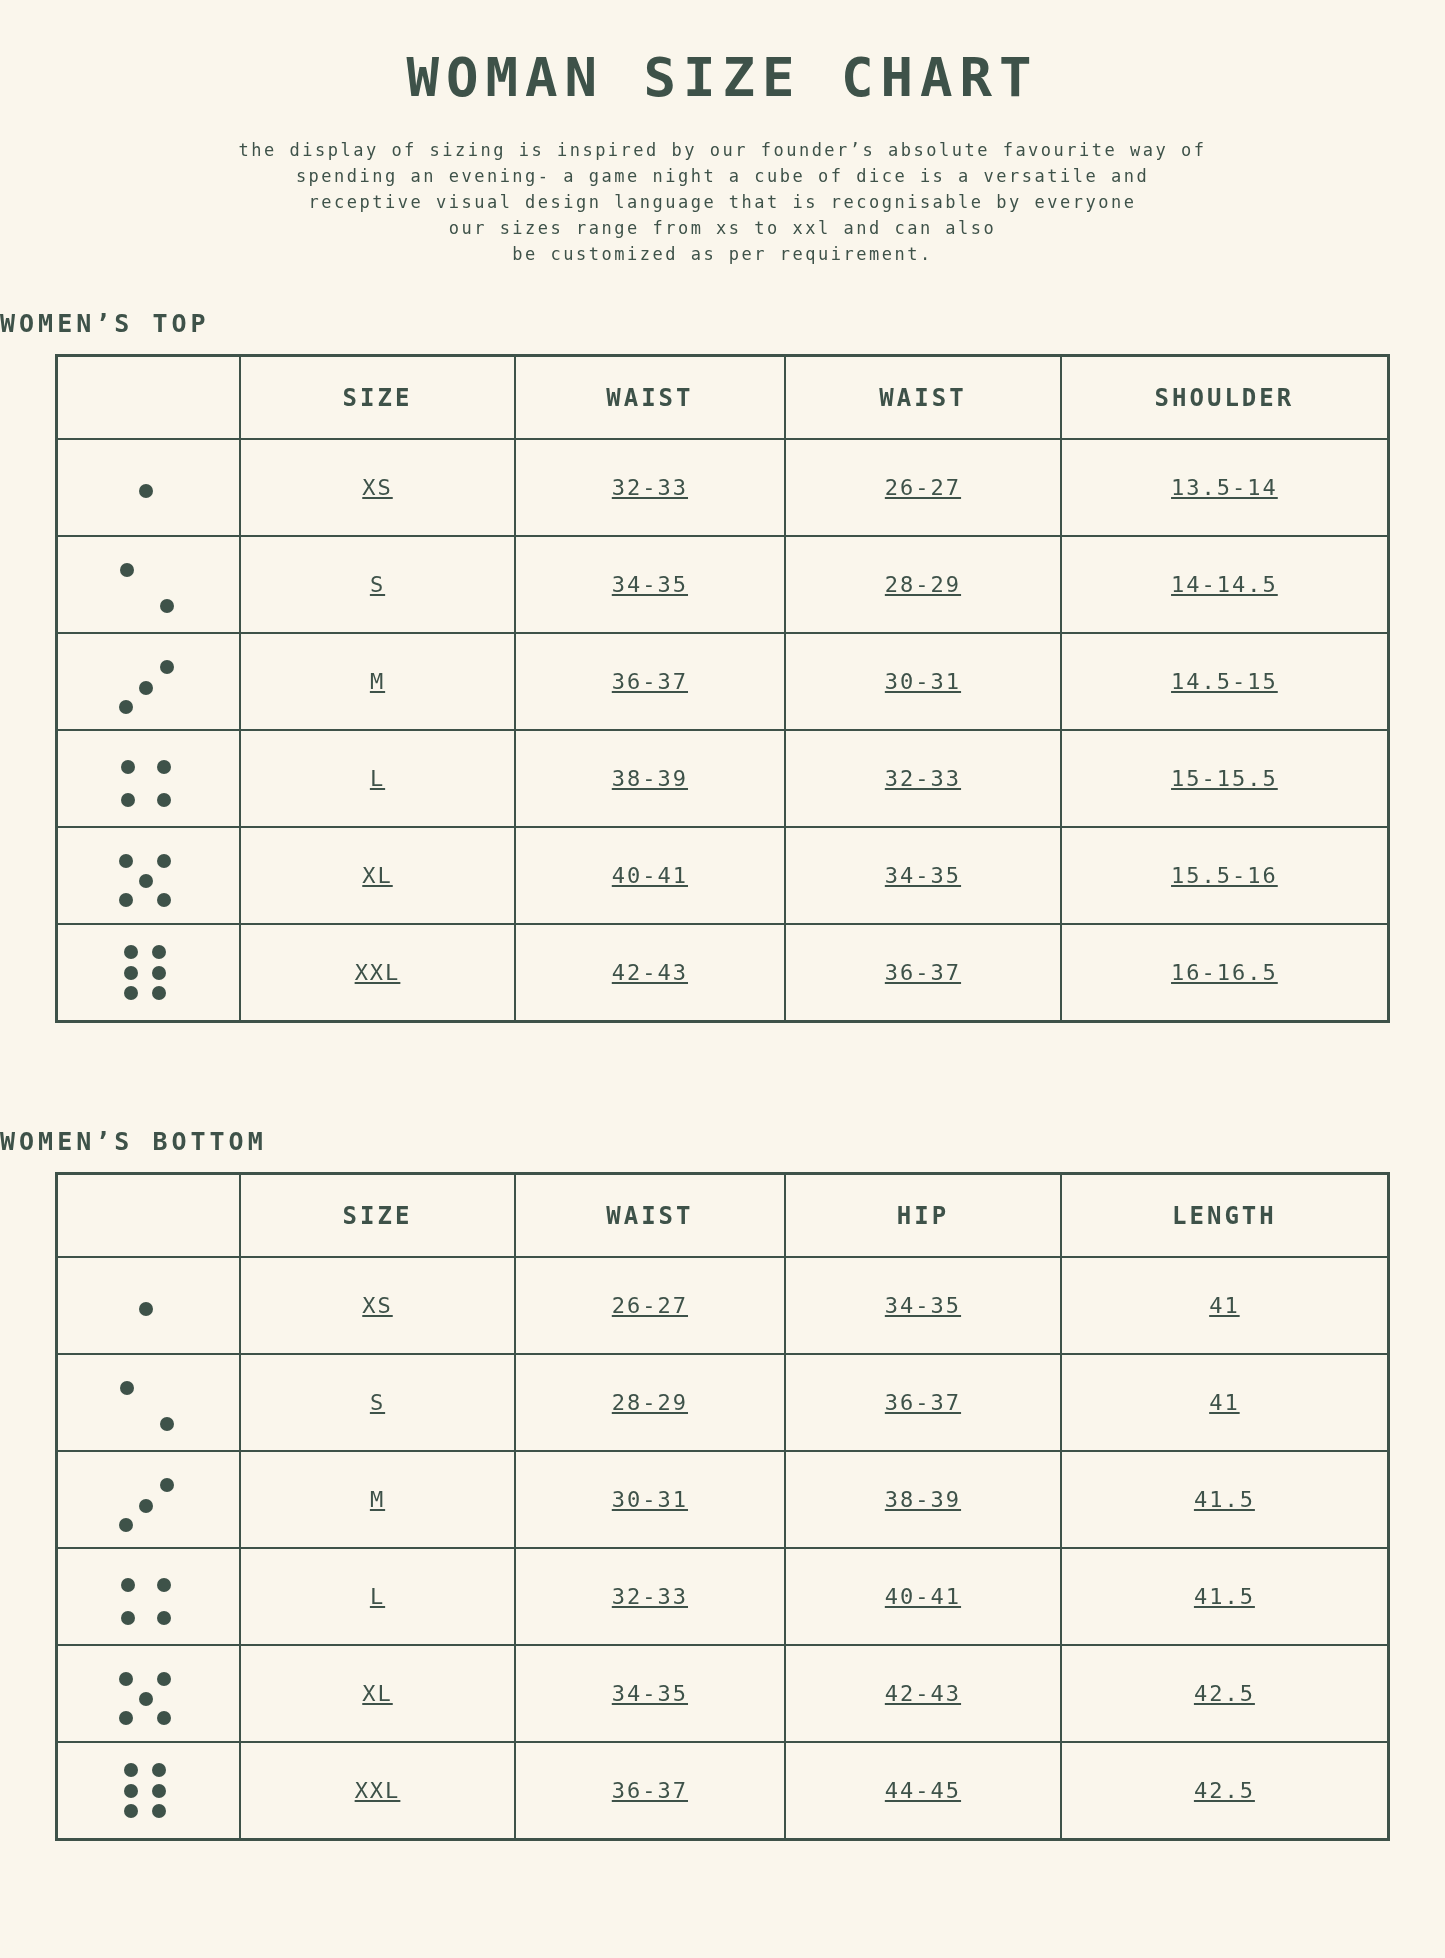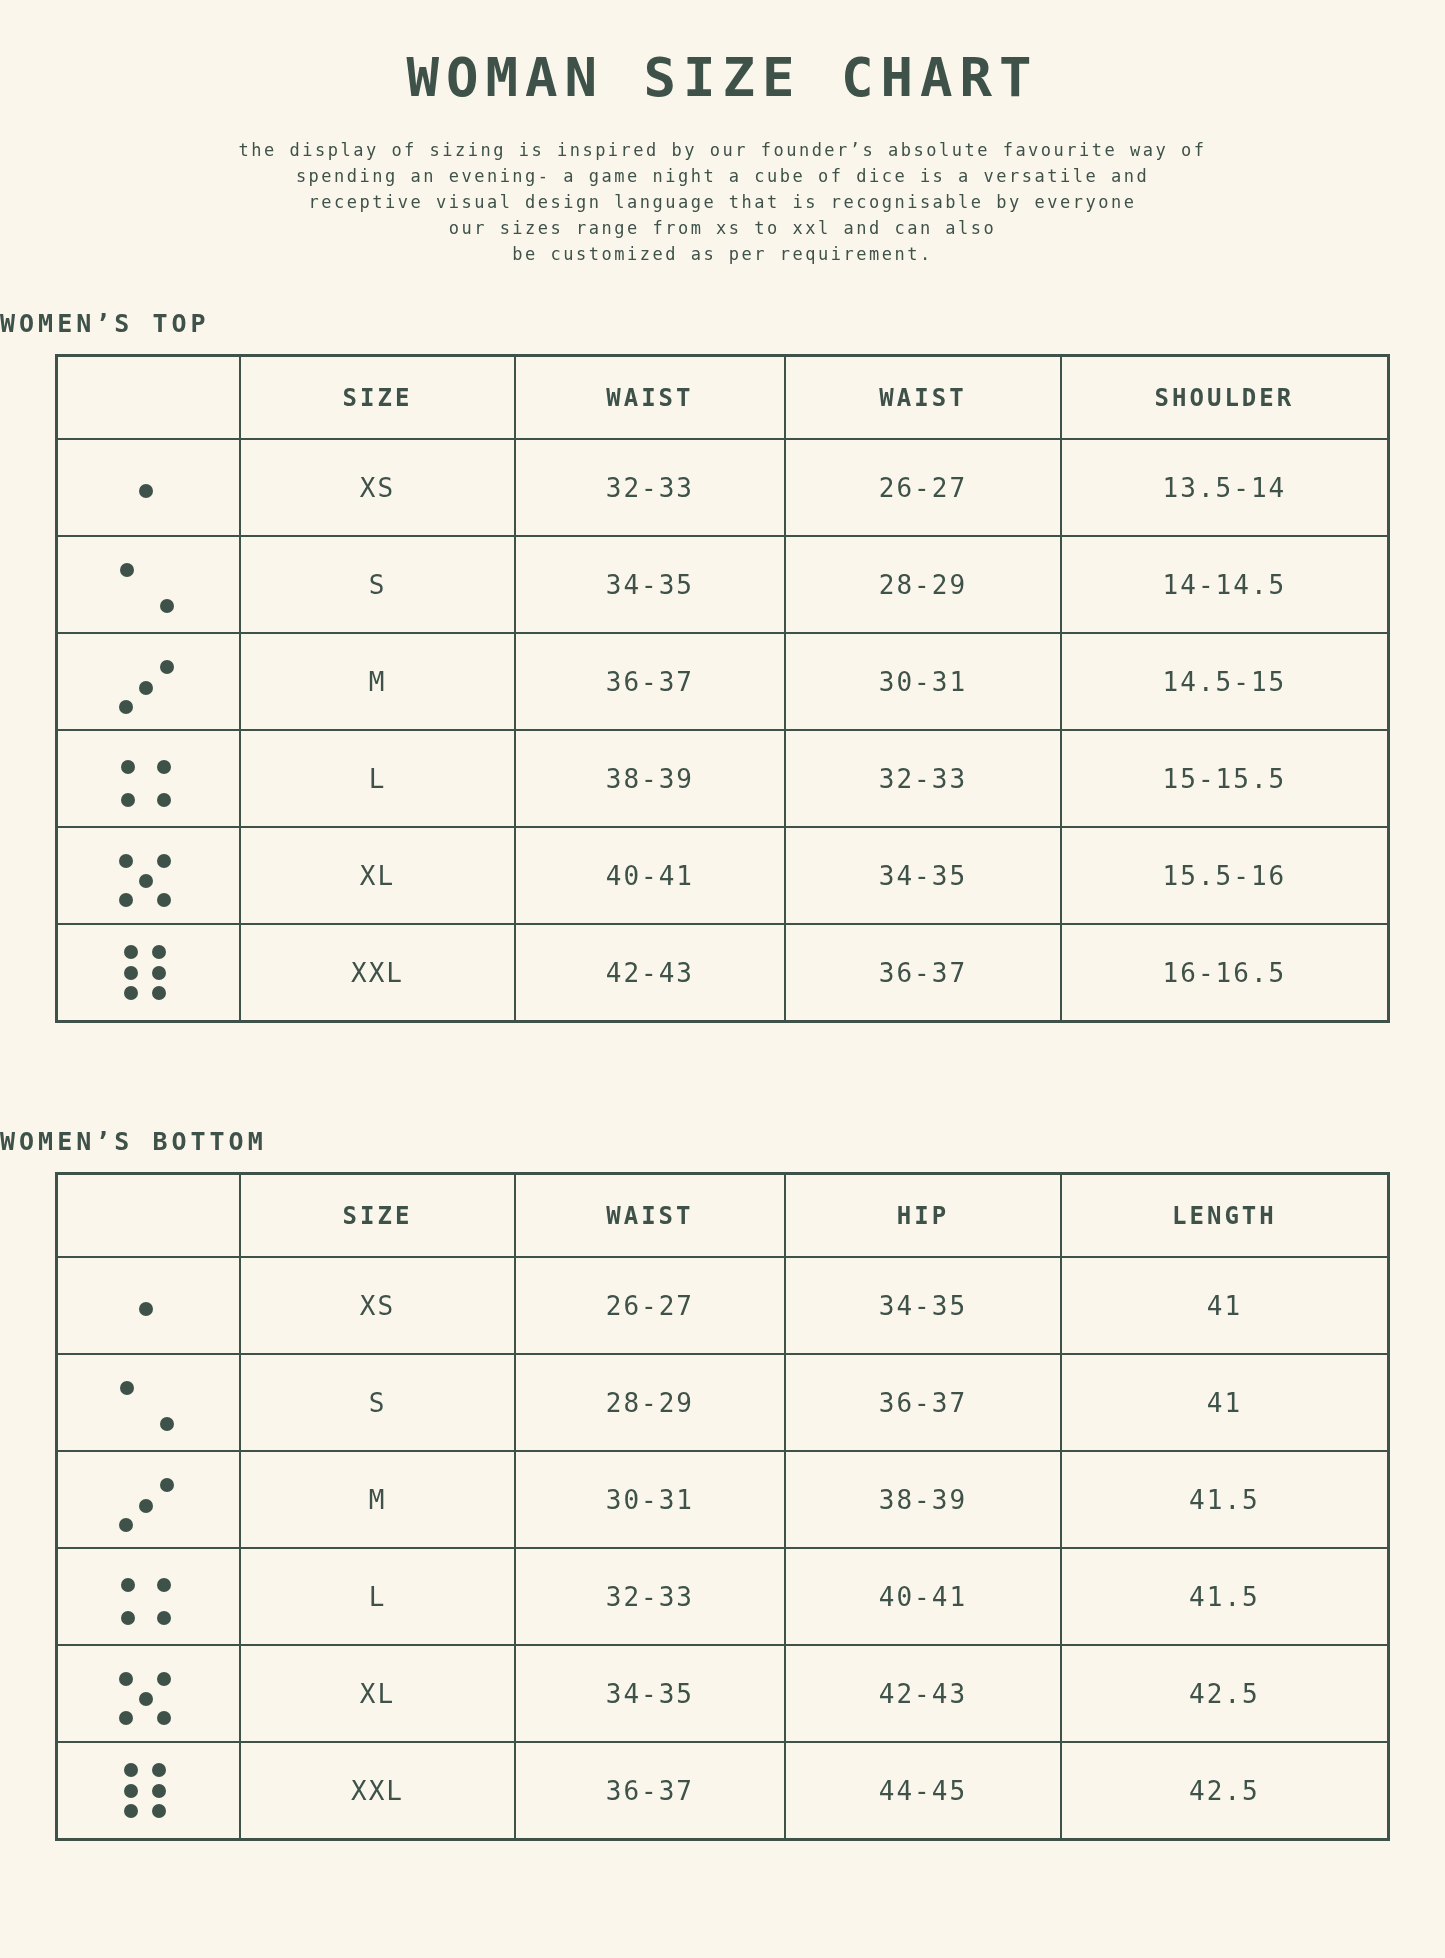--- a/index.html
+++ b/index.html
@@ -67,23 +67,24 @@
   table.size-table col.c-3{ width:20.7%; }
   table.size-table col.c-4{ width:24.6%; }
   table.size-table thead tr{ height:84px; }
   table.size-table tbody tr{ height:97px; }
   table.size-table th{
     font-size:24px;
     font-weight:bold;
     letter-spacing:3px;
   }
   table.size-table td{
-    font-size:26px;
+    font-size:22px;
     font-weight:500;
     letter-spacing:2px;
+    text-decoration:underline;
   }
   .die{
     position:relative;
     width:72px;
     height:72px;
     margin:0 auto;
   }
   .pip{
     position:absolute;
     width:14px;

